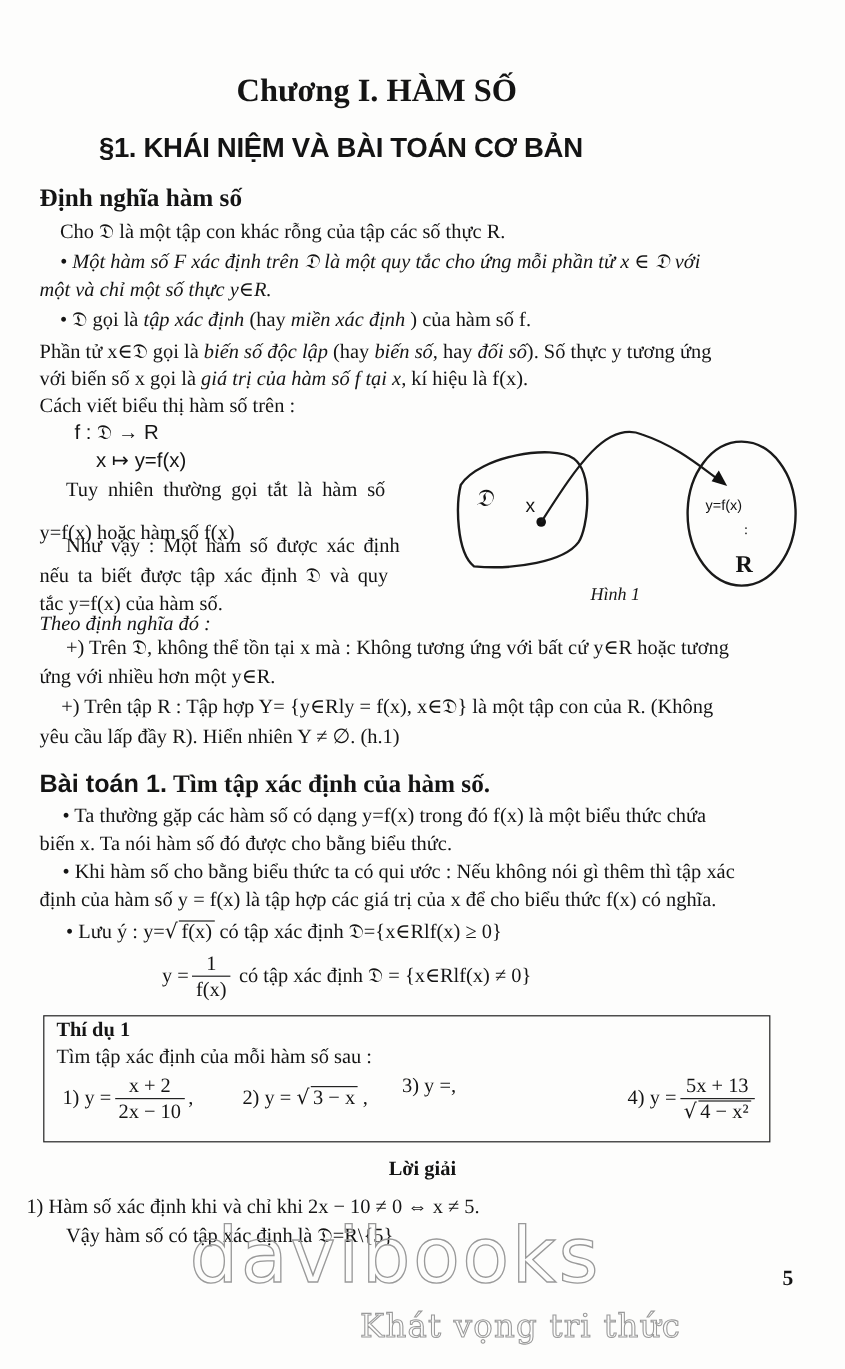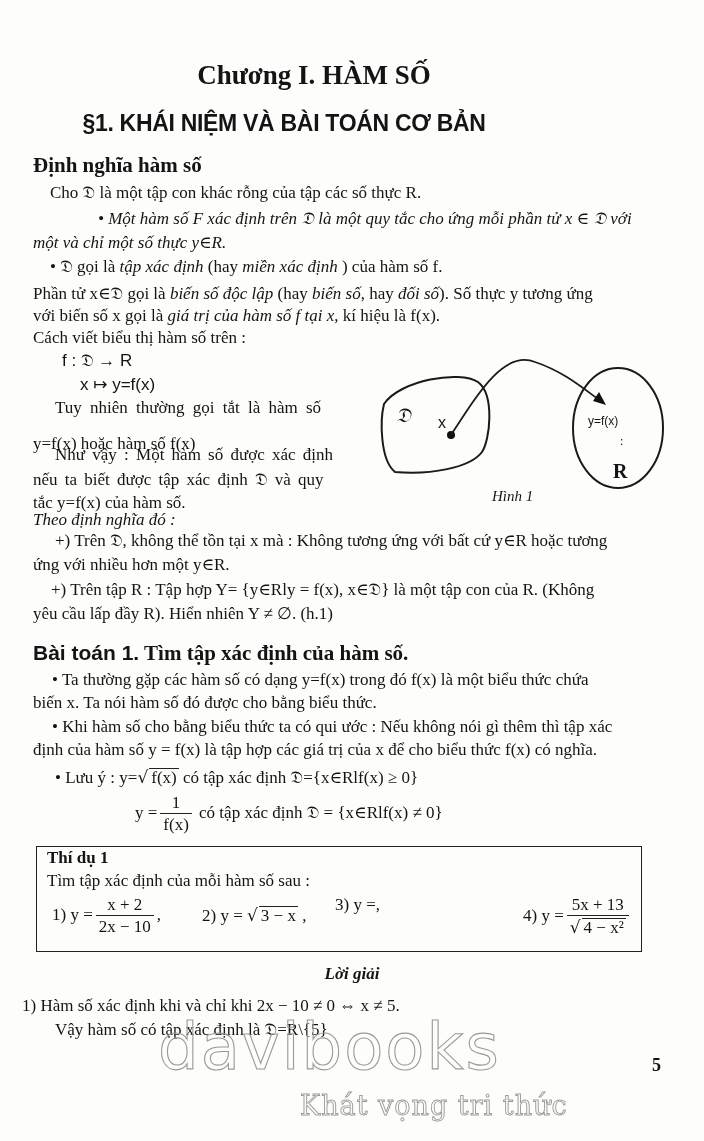--- a/index.html
+++ b/index.html
@@ -46,21 +46,21 @@
   .caption { left: 492px; top: 488px; font-style: italic; font-size: 15px; }
 </style>
 </head>
 <body>
 
 <div class="abs chapter">Chương I. HÀM SỐ</div>
 <div class="abs section sans">§1. KHÁI NIỆM VÀ BÀI TOÁN CƠ BẢN</div>
 <div class="abs h-def">Định nghĩa hàm số</div>
 
 <div class="abs line" style="left:50px;top:183px;">Cho 𝔇 là một tập con khác rỗng của tập các số thực R.</div>
-<div class="abs line it" style="left:50px;top:208px;margin-left:48px;">• Một hàm số F xác định trên 𝔇 là một quy tắc cho ứng mỗi phần tử x ∈ 𝔇 với</div>
+<div class="abs line it" style="left:50px;top:208px;">• Một hàm số F xác định trên 𝔇 là một quy tắc cho ứng mỗi phần tử x ∈ 𝔇 với</div>
 <div class="abs line it" style="left:33px;top:232px;">một và chỉ một số thực y∈R.</div>
 <div class="abs line" style="left:50px;top:257px;">
   <span>• 𝔇 gọi là </span><span class="it">tập xác định</span><span> (hay </span><span class="it">miền xác định</span><span> ) của hàm số f.</span>
 </div>
 <div class="abs line" style="left:33px;top:283px;">
   <span>Phần tử x∈𝔇 gọi là </span><span class="it">biến số độc lập</span><span> (hay </span><span class="it">biến số</span><span>, hay </span><span class="it">đối số</span><span>). Số thực y tương ứng</span>
 </div>
 <div class="abs line" style="left:33px;top:306px;">
   <span>với biến số x gọi là </span><span class="it">giá trị của hàm số f tại x</span><span>, kí hiệu là f(x).</span>
 </div>
@@ -118,19 +118,19 @@
 <div class="abs line" style="left:202px;top:905px;">
   <span>2) y = </span><span class="rad">√</span><span class="sqrt">3 − x</span><span> ,</span>
 </div>
 <div class="abs line" style="left:335px;top:895px;">
   <span>3) y =</span><span>,</span>
 </div>
 <div class="abs line" style="left:523px;top:895px;">
   <span>4) y =</span><span class="frac"><span class="num">5x + 13</span><span class="den"><span class="rad">√</span><span class="sqrt">4 − x²</span></span></span>
 </div>
 
-<div class="abs b" style="left:0;width:704px;text-align:center;top:964px;font-size:17px;font-style:italic;">Lời giải</div>
+<div class="abs b" style="left:0;width:704px;text-align:center;top:964px;font-size:17px;">Lời giải</div>
 <div class="abs line" style="left:22px;top:996px;">1)  Hàm số xác định khi và chỉ khi 2x − 10 ≠ 0 ⇔ x ≠ 5.</div>
 <div class="abs line" style="left:55px;top:1020px;">Vậy hàm số có tập xác định là 𝔇=R\{5}</div>
 
 <div class="watermark">davibooks</div>
 <div class="watermark2">Khát vọng tri thức</div>
 <div class="abs pagenum">5</div>
 
 </body></html>

